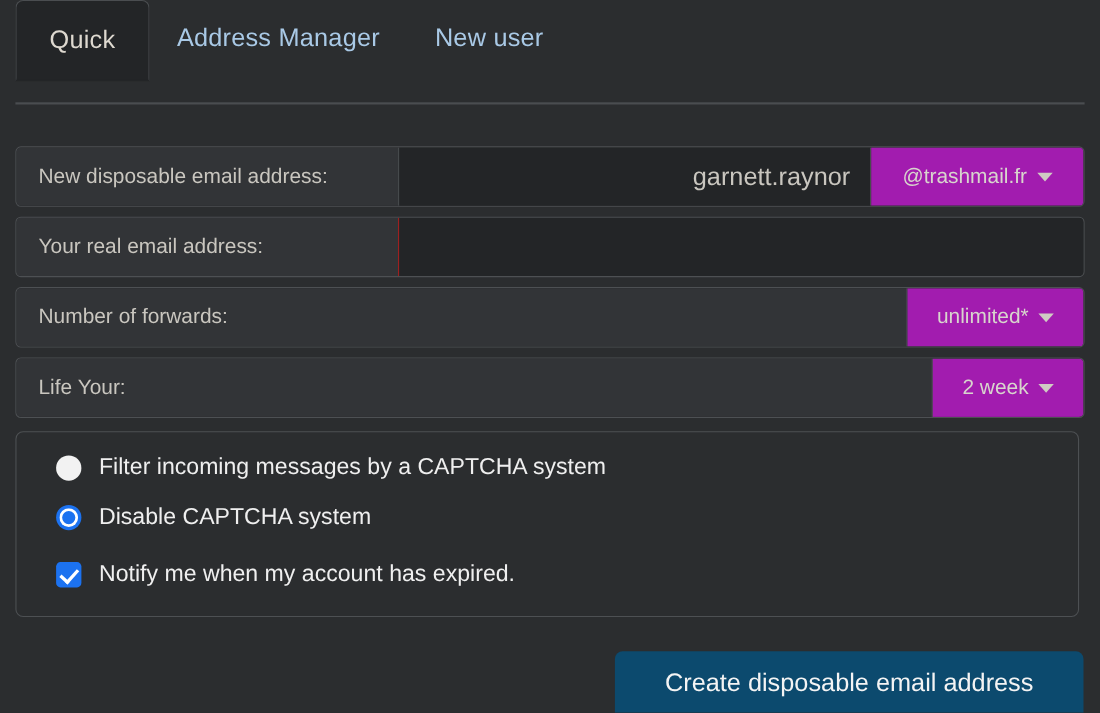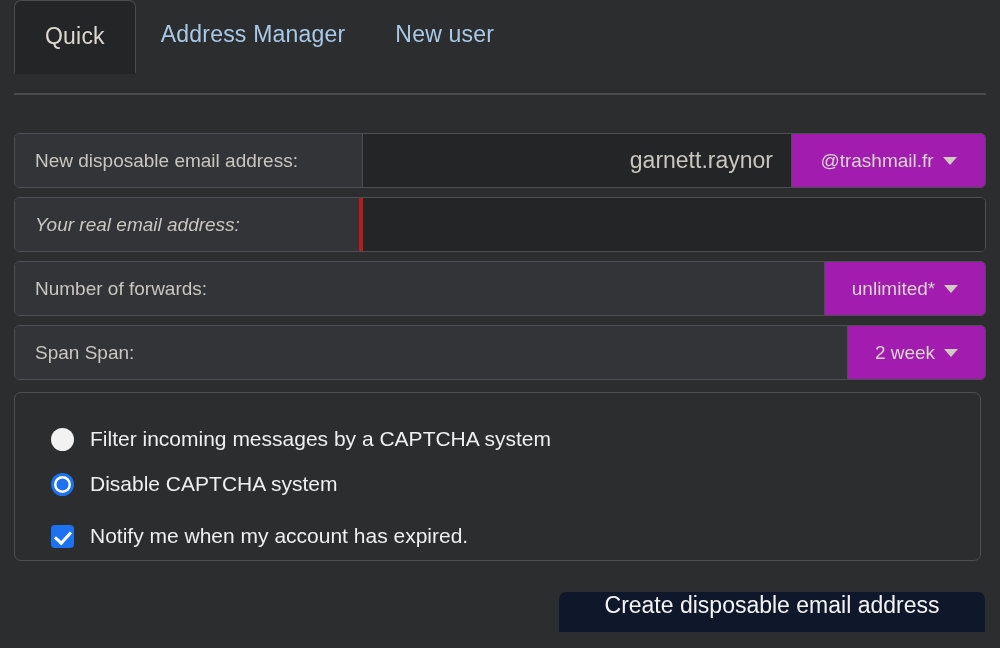--- a/index.html
+++ b/index.html
@@ -89,21 +89,21 @@
   .cell-label {
     background: #323437;
     display: flex;
     align-items: center;
     padding: 0 0 0 20px;
     font-size: 19px;
     color: #c9c6bf;
     white-space: nowrap;
   }
   .row-email .cell-label { width: 348px; border-right: 1px solid #4d5053; }
-  .row-real  .cell-label { width: 348px; border-right: 4px solid #b91c1c; font-style: italic; }
+  .row-real  .cell-label { width: 348px; border-right: 1px solid #b91c1c; }
   .row-fwd   .cell-label { flex: 1; border-right: 1px solid #4d5053; }
   .row-life  .cell-label { flex: 1; border-right: 1px solid #4d5053; }
 
   .cell-input {
     flex: 1;
     background: #232527;
     display: flex;
     align-items: center;
     justify-content: flex-end;
     padding: 0 18px;
@@ -144,21 +144,21 @@
   
   .options {
     position: absolute;
     left: 14px;
     top: 392px;
     width: 967px;
     height: 169px;
     border: 1px solid #4d5053;
     border-radius: 7px;
     background: #2b2d2f;
-    padding: 34px 0 0 36px;
+    padding: 20px 0 0 36px;
   }
   .opt {
     display: flex;
     align-items: center;
     gap: 16px;
     cursor: pointer;
   }
   .opt-radio-1 { margin-bottom: 21px; }
   .opt-radio-2 { margin-bottom: 28px; }
 
@@ -210,29 +210,30 @@
     border-width: 0 3px 3px 0;
     transform: rotate(42deg);
   }
 
   
   .submit {
     position: absolute;
     left: 559px;
     top: 592px;
     width: 426px;
-    height: 40px;
-    background: #0f172a;
+    height: 56px;
+    background: #0c4a6e;
     border: none;
     border-radius: 7px 7px 0 0;
     color: #f4f4f4;
     font-family: "Liberation Sans", sans-serif;
     font-size: 23px;
     cursor: pointer;
     display: flex;
+    align-items: center;
     justify-content: center;
   }
 </style>
 </head>
 <body>
 
 <div class="page">
 
   <div class="tabbar">
     <div class="tabbar-line"></div>
@@ -269,21 +270,21 @@
 
     <div class="row row-fwd">
       <div class="cell-label">Number of forwards:</div>
       <div class="cell-select">
         <span>unlimited*</span>
         <span class="caret"></span>
       </div>
     </div>
 
     <div class="row row-life">
-      <div class="cell-label">Span Span:</div>
+      <div class="cell-label">Life Your:</div>
       <div class="cell-select">
         <span>2 week</span>
         <span class="caret"></span>
       </div>
     </div>
 
   </div>
 
   <div class="options">
 

